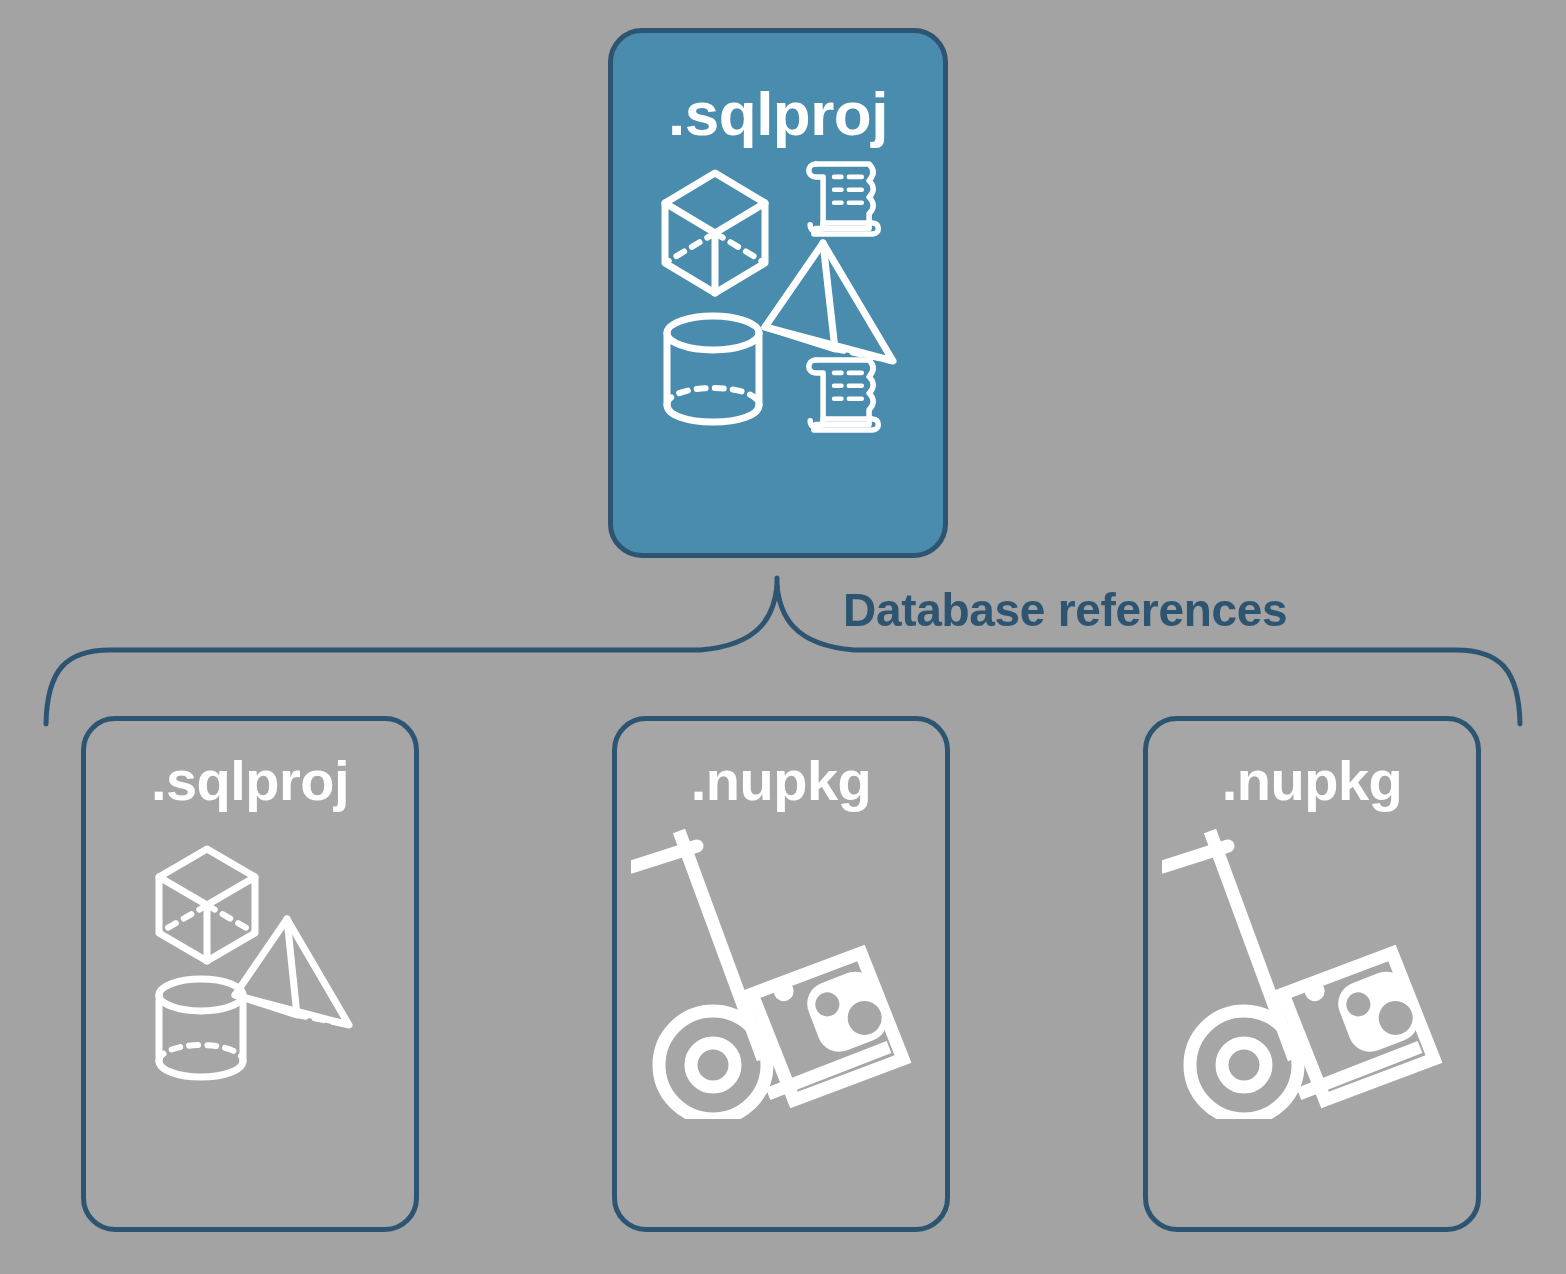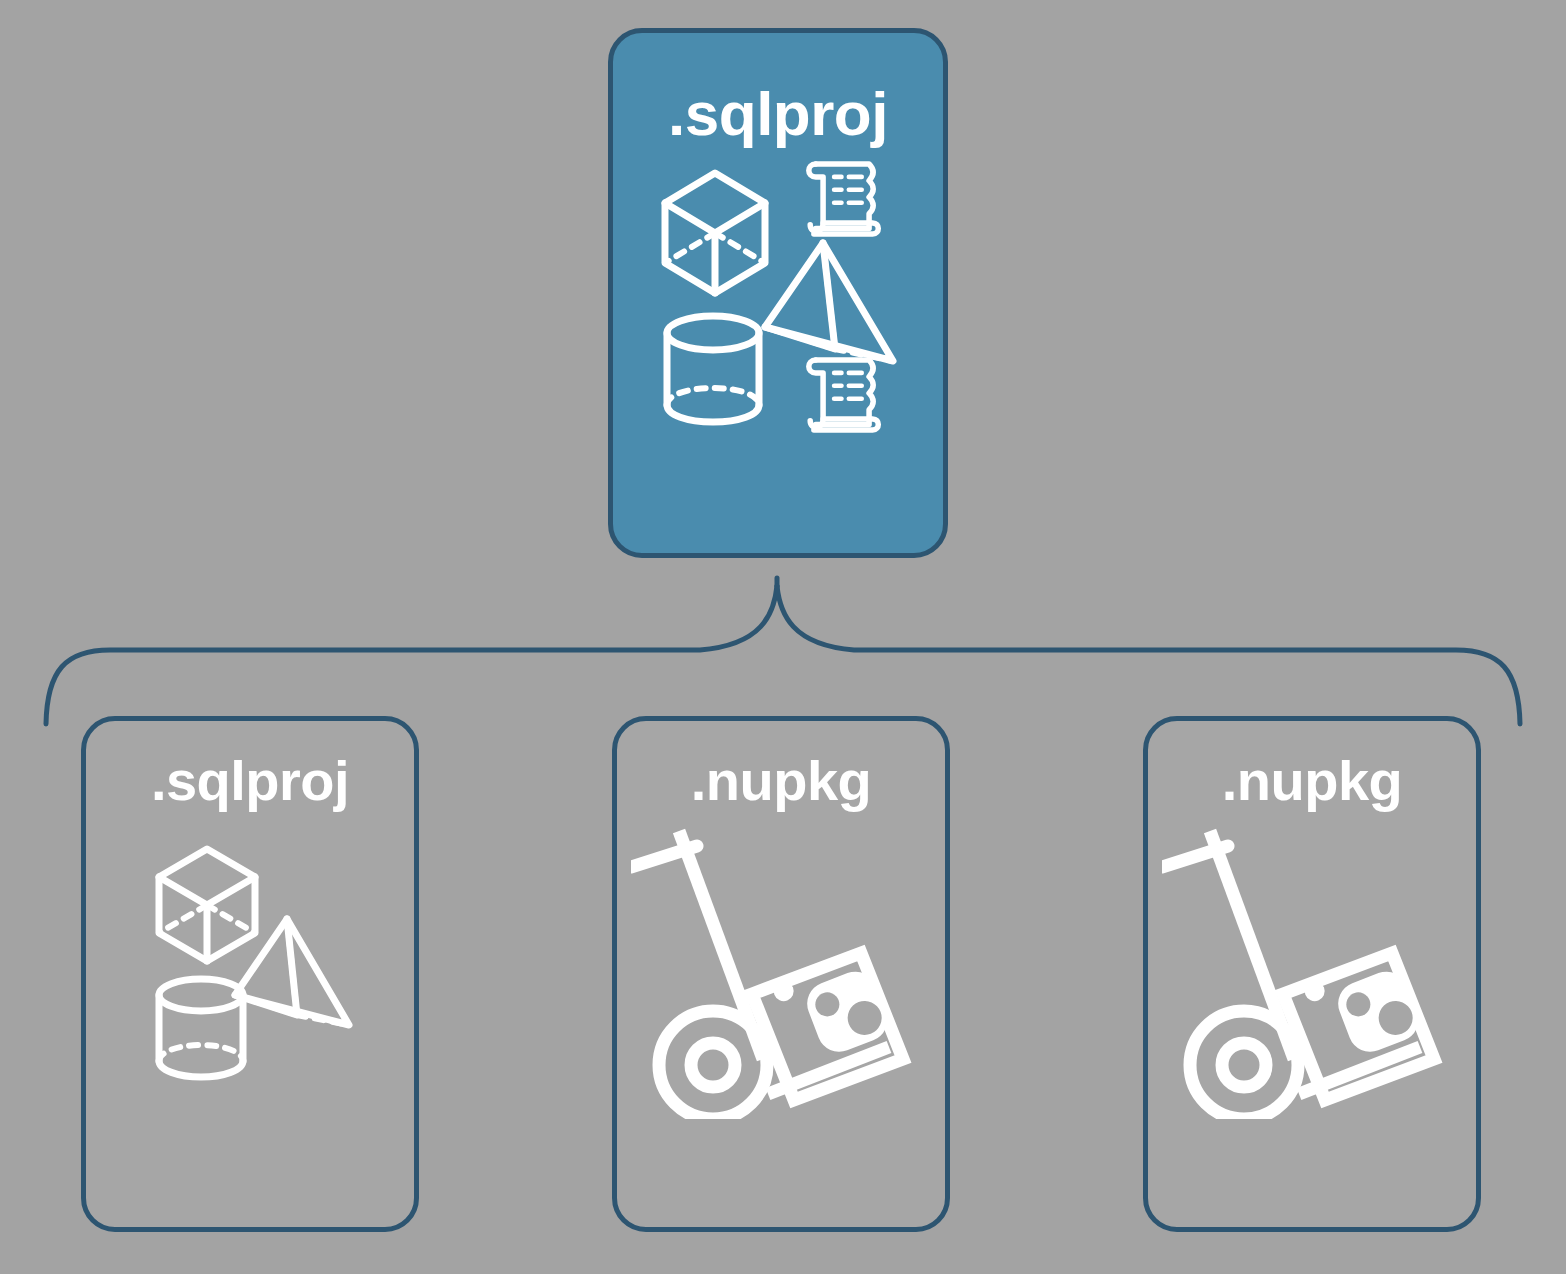--- a/index.html
+++ b/index.html
@@ -269,14 +269,15 @@
           <circle cx="-4" cy="4" r="10"></circle>
         </g>
         <g transform="translate(155,167) rotate(-21)" fill="#a6a6a6">
           <circle cx="32" cy="32" r="12"></circle>
           <circle cx="62" cy="58" r="17"></circle>
         </g>
       </svg>
     </div>
   </div>
 
+  <div class="brace-label">Database references</div>
 
 </div>
 
 </body></html>

